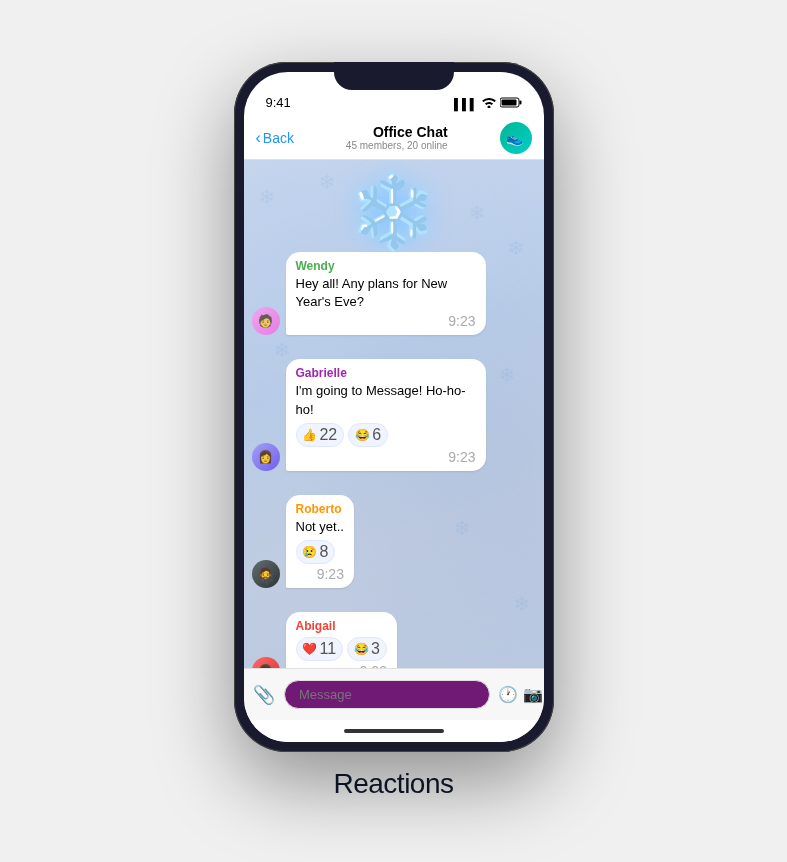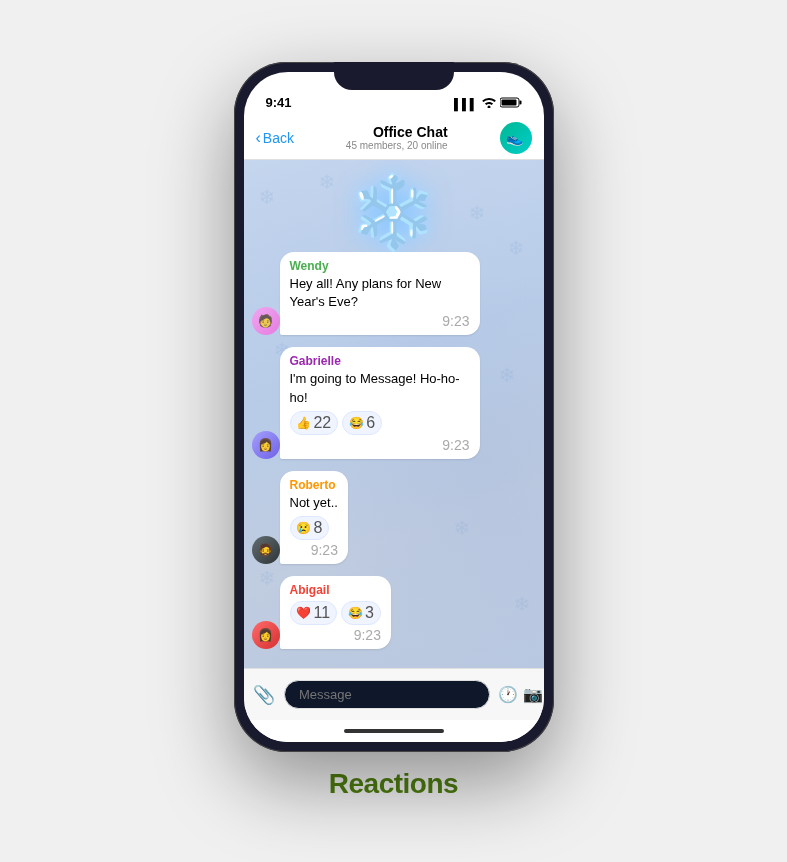--- a/index.html
+++ b/index.html
@@ -63,21 +63,21 @@
       justify-content: space-between;
       padding: 0 22px 6px;
       background: transparent;
       position: relative;
       z-index: 10;
       flex-shrink: 0;
     }
 
     .status-time {
       font-size: 13px;
-      font-weight: 700;
+      font-weight: 400;
       color: #000;
     }
 
     .status-icons {
       display: flex;
       align-items: center;
       gap: 4px;
       font-size: 11px;
       color: #000;
     }
@@ -165,21 +165,22 @@
     .snowflake-emoji {
       font-size: 72px;
       filter: drop-shadow(0 0 12px rgba(100,180,255,0.8)) drop-shadow(0 0 6px rgba(200,230,255,0.9));
       line-height: 1;
     }
 
     
     .message-row {
       display: flex;
       align-items: flex-end;
-      margin-bottom: 12px;
+      gap: 6px;
+      margin-bottom: 24px;
     }
 
     .msg-avatar {
       width: 28px;
       height: 28px;
       border-radius: 50%;
       flex-shrink: 0;
       overflow: hidden;
       display: flex;
       align-items: center;
@@ -259,21 +260,21 @@
     }
 
     .attach-btn {
       color: #888;
       font-size: 18px;
       cursor: pointer;
     }
 
     .msg-input {
       flex: 1;
-      background: #0f172a;
+      background: #701a75;
       border: 1px solid #e0e0e0;
       border-radius: 20px;
       padding: 6px 14px;
       font-size: 13px;
       color: #aaa;
       outline: none;
     }
 
     .input-icons {
       display: flex;
@@ -295,22 +296,22 @@
     .home-bar {
       width: 100px;
       height: 4px;
       background: #333;
       border-radius: 2px;
     }
 
     
     .page-title {
       font-size: 28px;
-      font-weight: 700;
-      color: #4d7c0f;
+      font-weight: 400;
+      color: #0f172a;
       letter-spacing: -0.5px;
     }
     .av-group { background: linear-gradient(135deg, #00b894, #00cec9); }
 
     
     .snow-bg {
       position: absolute;
       inset: 0;
       pointer-events: none;
       overflow: hidden;

